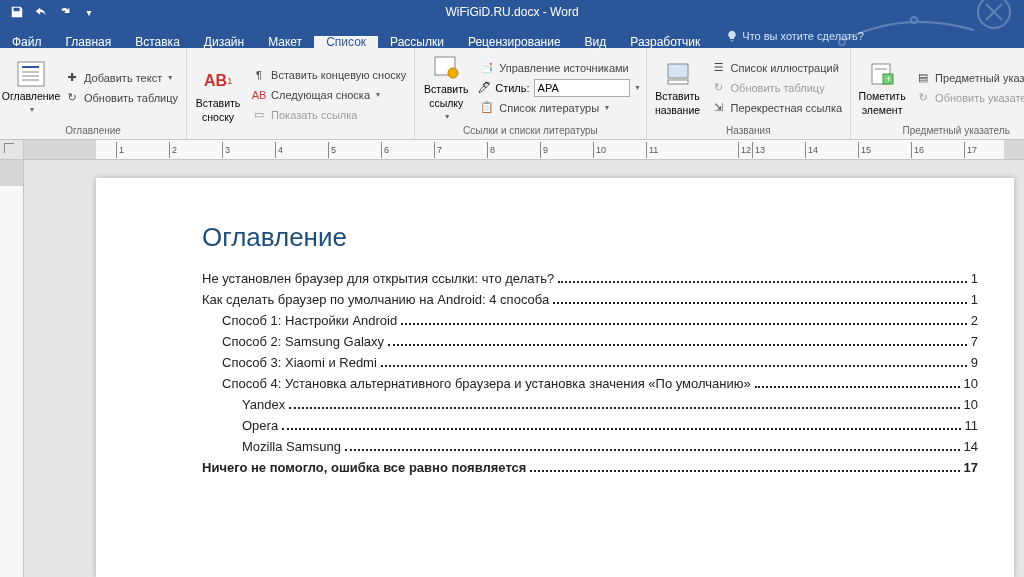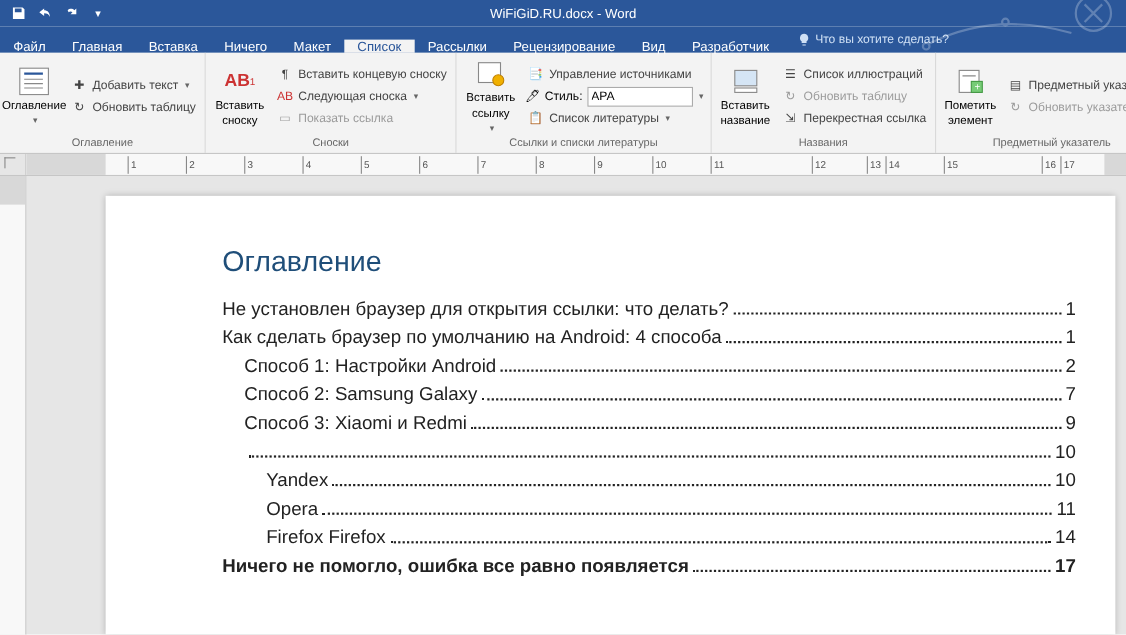--- a/index.html
+++ b/index.html
@@ -42,21 +42,21 @@
 .tick { position: absolute; top: 2px; height: 16px; border-left: 1px solid #888; }
 .tick span { position: absolute; top: 3px; left: 2px; font-size: 9px; color: #555; }
 
 
 .workspace { display: flex; height: calc(577px - 24px - 24px - 92px - 20px); background: #e6e6e6; }
 .vruler { width: 24px; background: #f8f8f8; border-right: 1px solid #c6c6c6; position: relative; }
 .vruler .shade { position: absolute; left:0; right:0; top:0; height:26px; background:#d8d8d8;}
 .page-area { flex: 1; display: flex; justify-content: flex-start; padding-left: 72px; overflow: hidden; }
 .page { background: #fff; width: 918px; box-shadow: 0 0 6px rgba(0,0,0,.25); margin-top: 18px; padding: 44px 36px 20px 106px; }
 .toc-title { color: #1f4e79; font-size: 26px; font-weight: 400; margin-bottom: 18px; }
-.toc-line { display: flex; align-items: baseline; font-size: 17px; color: #222; margin: 6px 0; }
+.toc-line { display: flex; align-items: baseline; font-size: 13px; color: #222; margin: 6px 0; }
 .toc-line.l2 { padding-left: 20px; justify-content: flex-end; }
 .toc-line.l3 { padding-left: 40px; }
 .toc-line.bold { font-weight: 600; }
 .t-text { white-space: nowrap; }
 .t-dots { flex: 1; border-bottom: 2px dotted #222; margin: 0 4px 3px 4px; min-width: 10px; }
 .t-page { white-space: nowrap; }
 .lcorner { position:absolute; left:4px; top:3px; width:10px; height:10px; border-left:1px solid #888; border-top:1px solid #888;}
 </style>
 </head>
 <body>
@@ -92,21 +92,21 @@
         <circle cx="90" cy="20" r="3"></circle>
       </g>
     </svg>
 </div>
 
 <div class="tabs">
   <div class="tab file">Файл</div>
   <div id="tabs-container" style="display:flex">
       <div class="tab">Главная</div>
       <div class="tab">Вставка</div>
-      <div class="tab">Ничего</div>
+      <div class="tab">Дизайн</div>
       <div class="tab">Макет</div>
       <div class="tab active">Список</div>
       <div class="tab">Рассылки</div>
       <div class="tab">Рецензирование</div>
       <div class="tab">Вид</div>
       <div class="tab">Разработчик</div>
     </div>
   <div class="tell-me">
     <svg width="12" height="12" viewBox="0 0 16 16" fill="#cfe0f5">
         <path d="M8 1a5 5 0 0 0-3 9v2h6v-2a5 5 0 0 0-3-9zM6 14h4v1H6z"></path>
@@ -166,21 +166,20 @@
             <span class="ic16" style="color:#c33">AB</span>
             <span>Следующая сноска</span>
             <span class="dd">▾</span>
           </div>
         <div class="smbtn" style="opacity:.5">
             <span class="ic16">▭</span>
             <span>Показать ссылка</span>
           </div>
       </div>
     </div>
-    <div class="group-label">Сноски</div>
   </div>
 
   <div class="group">
     <div class="group-body">
       <div class="bigbtn">
         <div class="ic">
             <svg width="26" height="24">
               <rect x="2" y="2" width="20" height="18" fill="#fff" stroke="#888"></rect>
               <circle cx="20" cy="18" r="5" fill="#f0b000" stroke="#c08000"></circle>
             </svg>
@@ -306,30 +305,30 @@
       </div>
       <div class="tick" style="left: 569px;">
         <span>10</span>
       </div>
       <div class="tick" style="left: 622px;">
         <span>11</span>
       </div>
       <div class="tick" style="left: 714px;">
         <span>12</span>
       </div>
-      <div class="tick" style="left: 764px;">
+      <div class="tick" style="left: 728px;">
         <span>13</span>
       </div>
       <div class="tick" style="left: 781px;">
         <span>14</span>
       </div>
       <div class="tick" style="left: 834px;">
         <span>15</span>
       </div>
-      <div class="tick" style="left: 923px;">
+      <div class="tick" style="left: 887px;">
         <span>16</span>
       </div>
       <div class="tick" style="left: 940px;">
         <span>17</span>
       </div>
     </div>
 </div>
 
 <div class="workspace">
   <div class="vruler">
@@ -358,35 +357,36 @@
             <span class="t-text">Способ 2: Samsung Galaxy</span>
             <span class="t-dots"></span>
             <span class="t-page">7</span>
           </div>
           <div class="toc-line l2">
             <span class="t-text">Способ 3: Xiaomi и Redmi</span>
             <span class="t-dots"></span>
             <span class="t-page">9</span>
           </div>
           <div class="toc-line l2">
+            <span class="t-text">Способ 4: Установка альтернативного браузера и установка значения «По умолчанию»</span>
             <span class="t-dots"></span>
             <span class="t-page">10</span>
           </div>
           <div class="toc-line l3">
             <span class="t-text">Yandex</span>
             <span class="t-dots"></span>
             <span class="t-page">10</span>
           </div>
           <div class="toc-line l3">
             <span class="t-text">Opera</span>
             <span class="t-dots"></span>
             <span class="t-page">11</span>
           </div>
           <div class="toc-line l3">
-            <span class="t-text">Firefox Firefox</span>
+            <span class="t-text">Mozilla Samsung</span>
             <span class="t-dots"></span>
             <span class="t-page">14</span>
           </div>
           <div class="toc-line l1 bold">
             <span class="t-text">Ничего не помогло, ошибка все равно появляется</span>
             <span class="t-dots"></span>
             <span class="t-page">17</span>
           </div>
         </div>
     </div>

